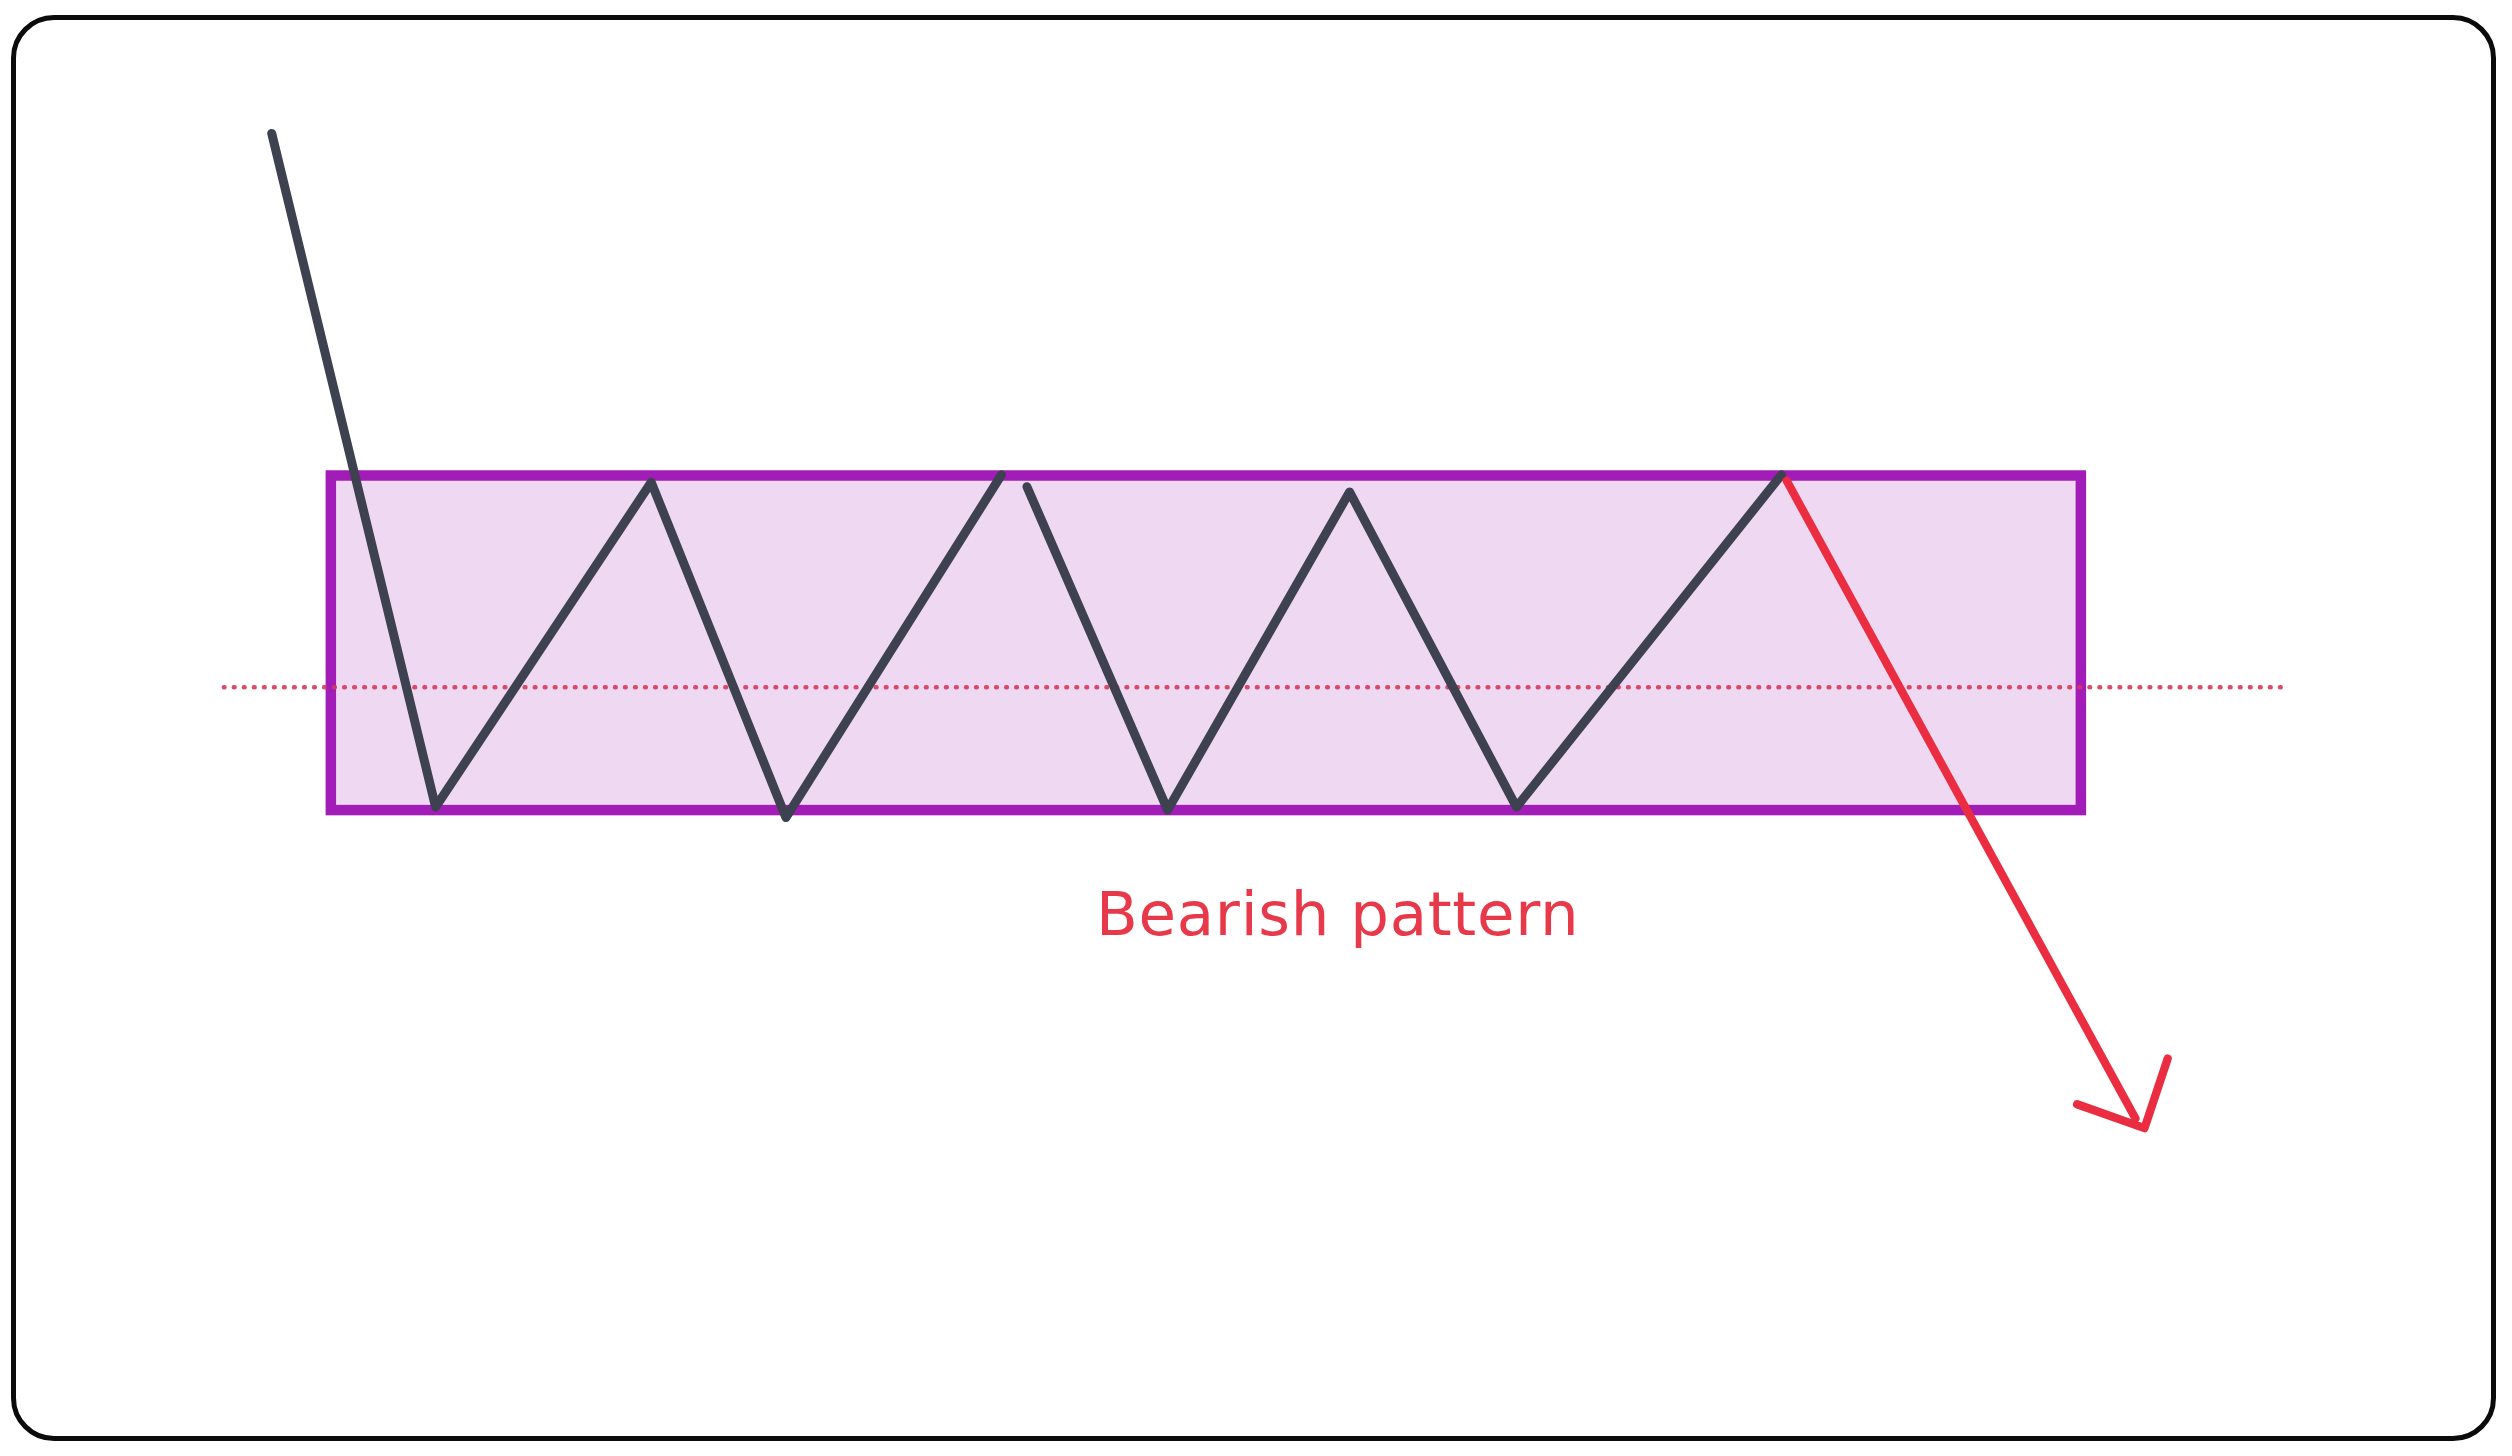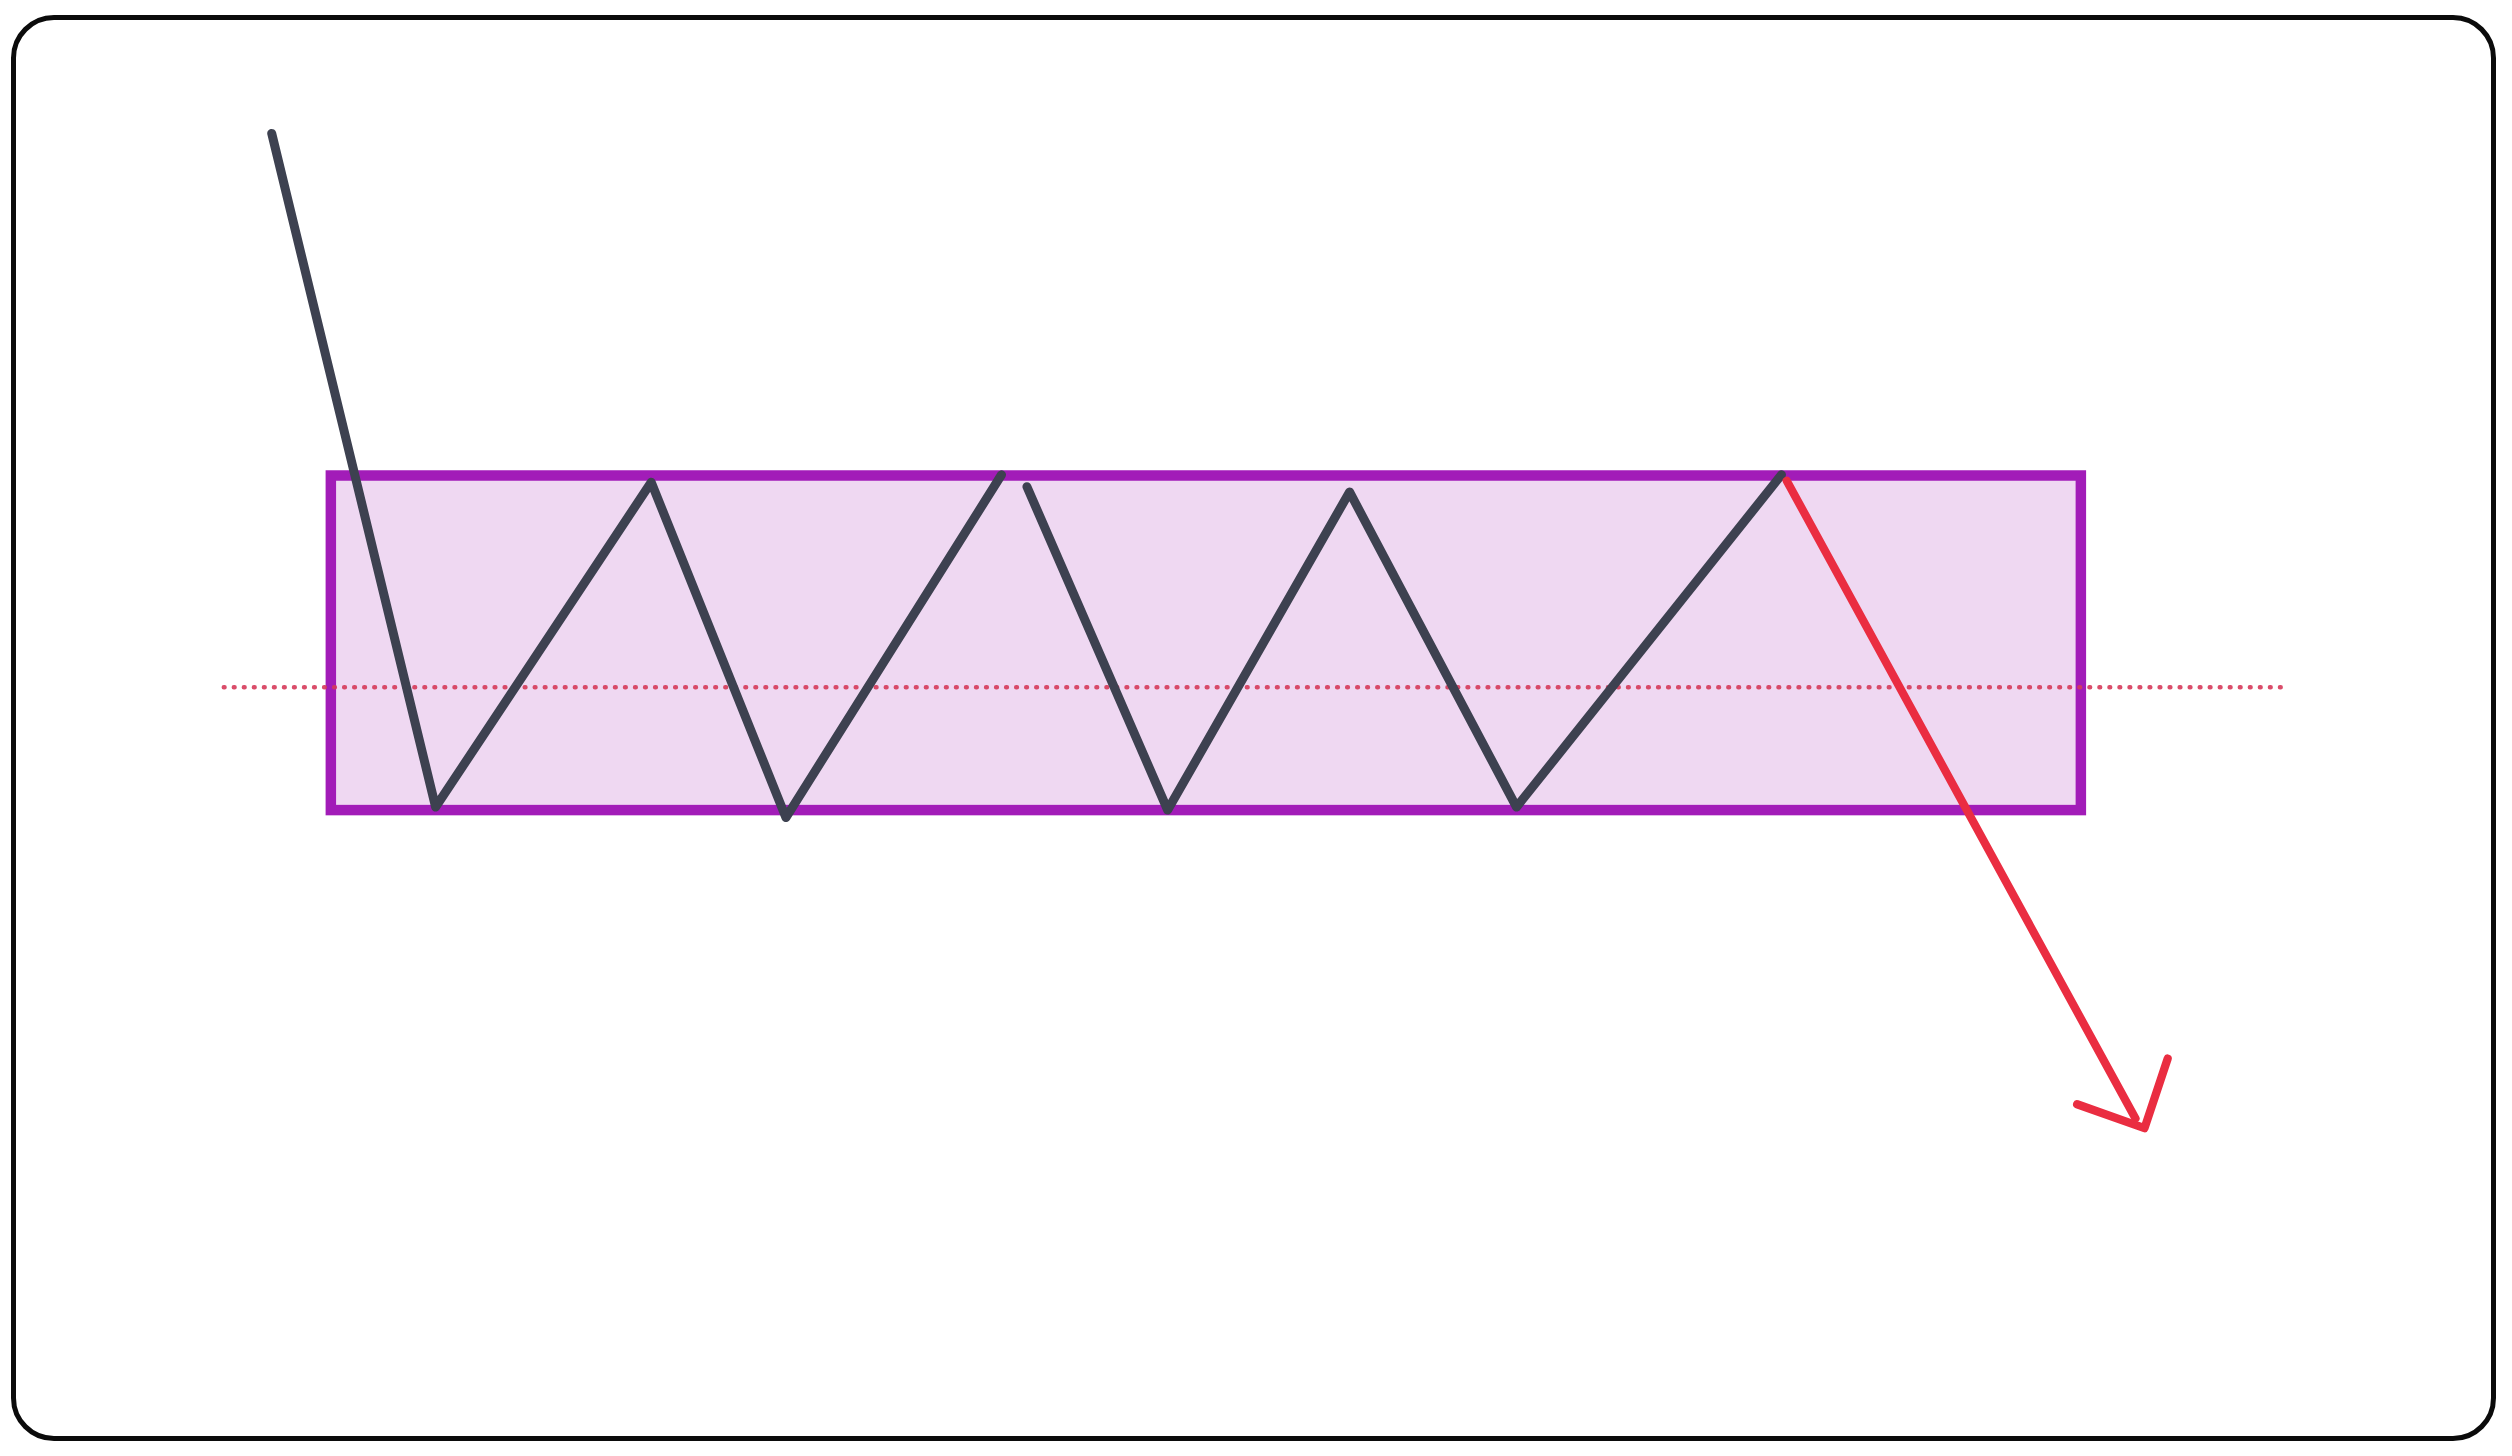--- a/index.html
+++ b/index.html
@@ -57,15 +57,16 @@
 
   <svg class="diagram-svg" viewBox="0 0 3356 1946" xmlns="http://www.w3.org/2000/svg">
     <rect x="442" y="635" width="2338" height="447" fill="#efd8f2" stroke="#a21cb8" stroke-width="14"></rect>
     <line x1="299" y1="918" x2="3052" y2="918" stroke="#d63a5a" stroke-width="6" stroke-dasharray="1 12.4" stroke-linecap="round" opacity="0.9"></line>
     <polyline points="363,178 582,1078 870,644 1050,1092 1338,634" fill="none" stroke="#3d4150" stroke-width="12" stroke-linecap="round" stroke-linejoin="round"></polyline>
     <polyline points="1372,650 1560,1082 1803,657 2026,1078 2380,634" fill="none" stroke="#3d4150" stroke-width="12" stroke-linecap="round" stroke-linejoin="round"></polyline>
     <path d="M 2387 642 Q 2575 985 2853 1494" fill="none" stroke="#ea2d41" stroke-width="11" stroke-linecap="round"></path>
     <polyline points="2775,1475 2865,1507 2896,1414" fill="none" stroke="#ea2d41" stroke-width="11" stroke-linecap="round" stroke-linejoin="round"></polyline>
   </svg>
 
+  <div class="pattern-label" style="color: rgb(232, 57, 75);">Bearish pattern</div>
 
 </div>
 
 
 </body></html>

